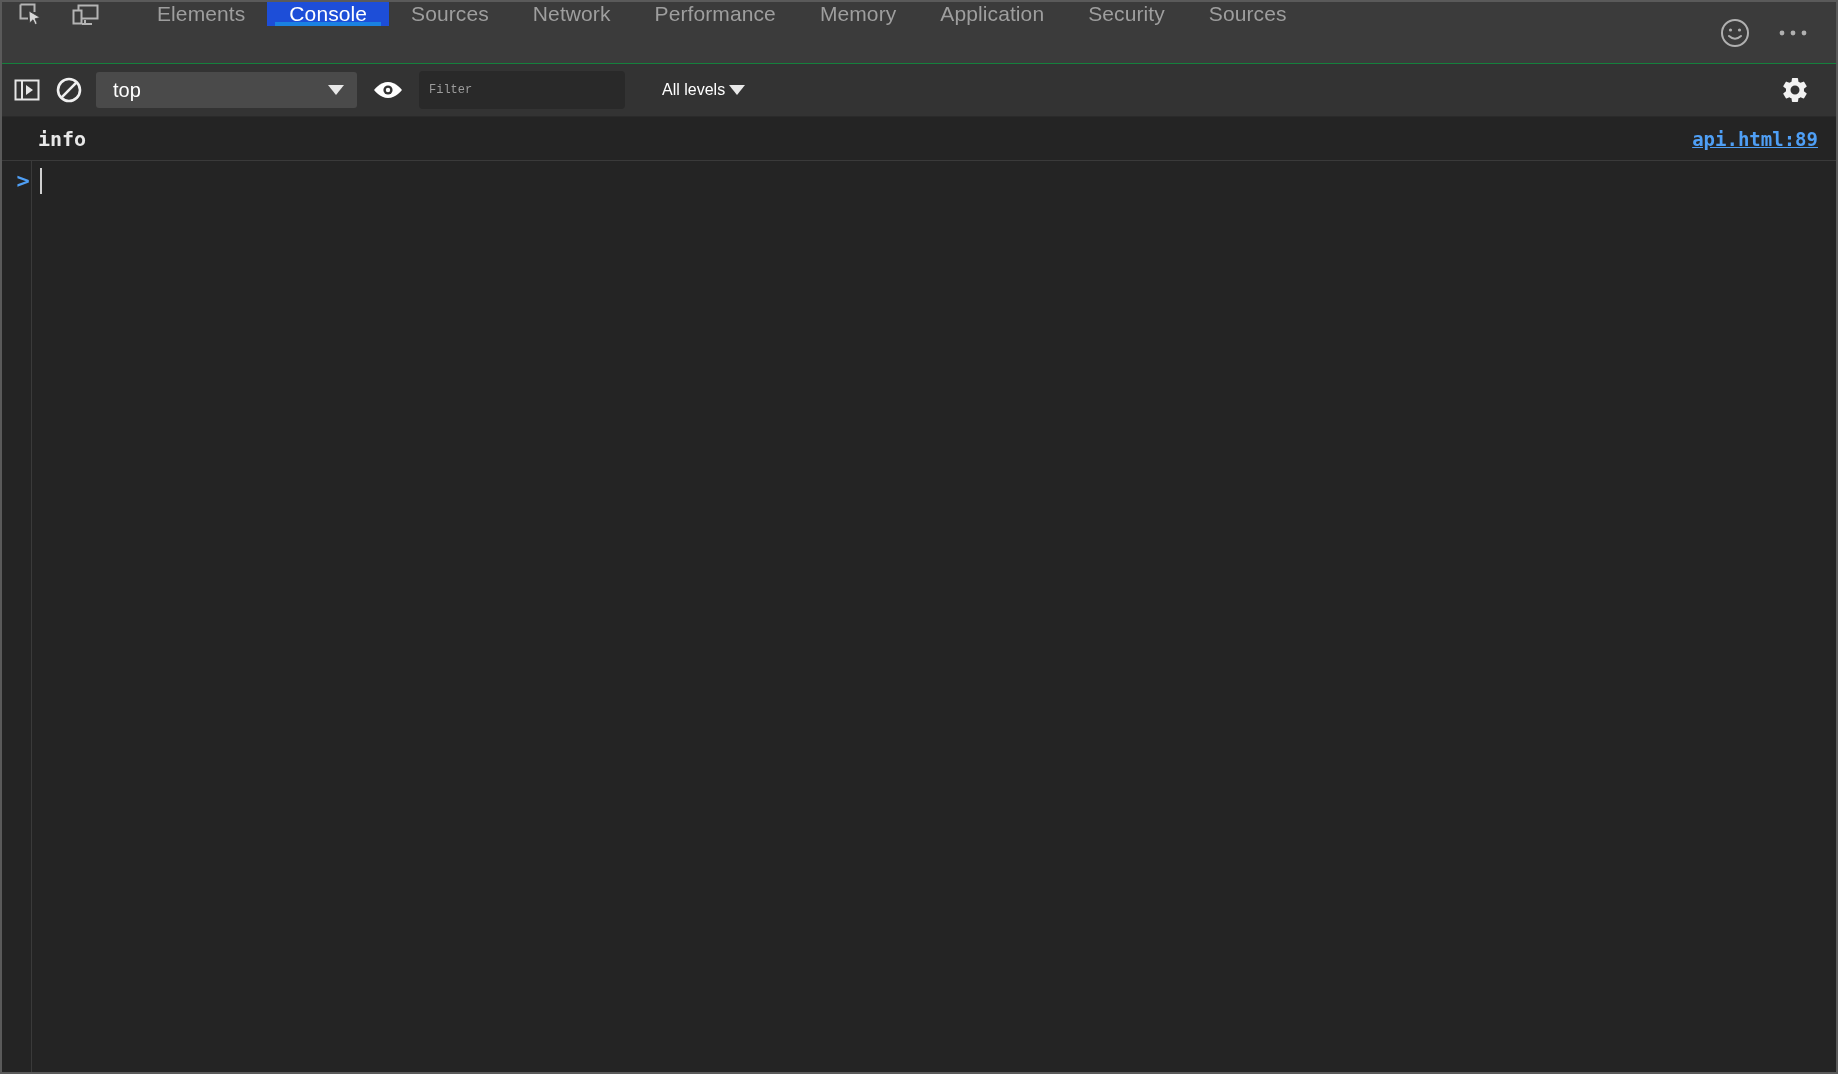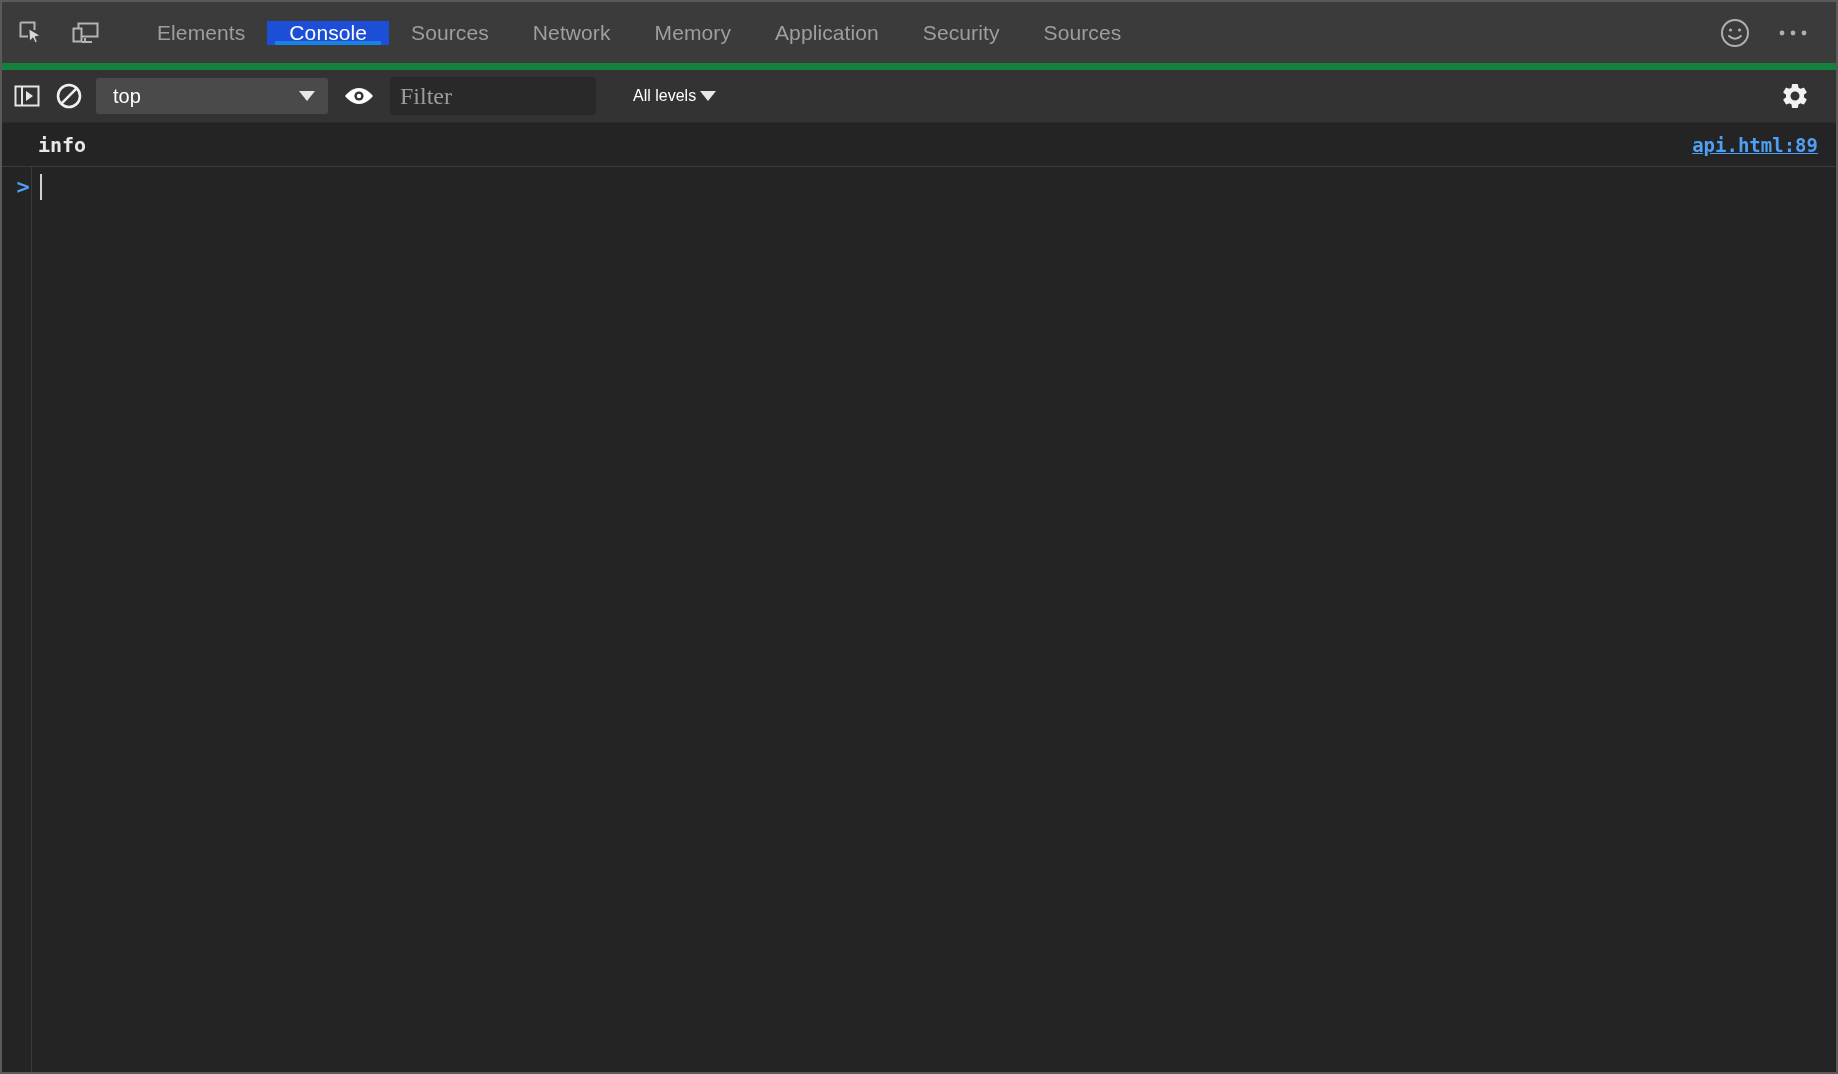--- a/index.html
+++ b/index.html
@@ -27,22 +27,22 @@
     overflow: hidden;
   }
 
   
   .tabbar {
     position: relative;
     height: 61px;
     min-height: 61px;
     background: #3b3b3b;
     display: flex;
-    align-items: center;
-    border-bottom: 7px solid #15803d;
+    align-items: flex-start;
+    border-bottom: 1px solid #15803d;
   }
   .tb-icon-btn {
     width: 54px;
     display: flex;
     align-items: center;
     justify-content: center;
     cursor: pointer;
   }
   .tb-icon-btn.first { margin-left: 2px; }
   .tb-sep {
@@ -109,21 +109,21 @@
     height: 42px;
     display: flex;
     align-items: center;
     justify-content: center;
     cursor: pointer;
     flex: none;
   }
   .context-select {
     position: relative;
     margin-left: 6px;
-    width: 232px;
+    width: 261px;
     height: 36px;
     background: #4a4a4a;
     border-radius: 3px;
     display: flex;
     align-items: center;
     color: #ffffff;
     font-size: 20px;
     padding-left: 17px;
     box-sizing: border-box;
     cursor: pointer;
@@ -140,22 +140,22 @@
   }
   .eye-btn { margin-left: 10px; }
   .filter-input {
     margin-left: 10px;
     width: 206px;
     height: 38px;
     background: #292929;
     border: none;
     border-radius: 4px;
     color: #e0e0e0;
-    font-size: 24px;
-    font-family: Liberation Serif, serif;
+    font-size: 12px;
+    font-family: Liberation Mono, monospace;
     padding: 0 10px;
     box-sizing: border-box;
     outline: none;
   }
   .filter-input::placeholder { color: #9c9c9c; }
   .levels {
     position: relative;
     margin-left: 31px;
     display: flex;
     align-items: center;
@@ -281,20 +281,23 @@
         <span>Console</span>
         <span class="tab-underline"></span>
       </div>
       <div class="tab">
         <span>Sources</span>
       </div>
       <div class="tab">
         <span>Network</span>
       </div>
       <div class="tab">
+        <span>Performance</span>
+      </div>
+      <div class="tab">
         <span>Memory</span>
       </div>
       <div class="tab">
         <span>Application</span>
       </div>
       <div class="tab">
         <span>Security</span>
       </div>
       <div class="tab">
         <span>Sources</span>

